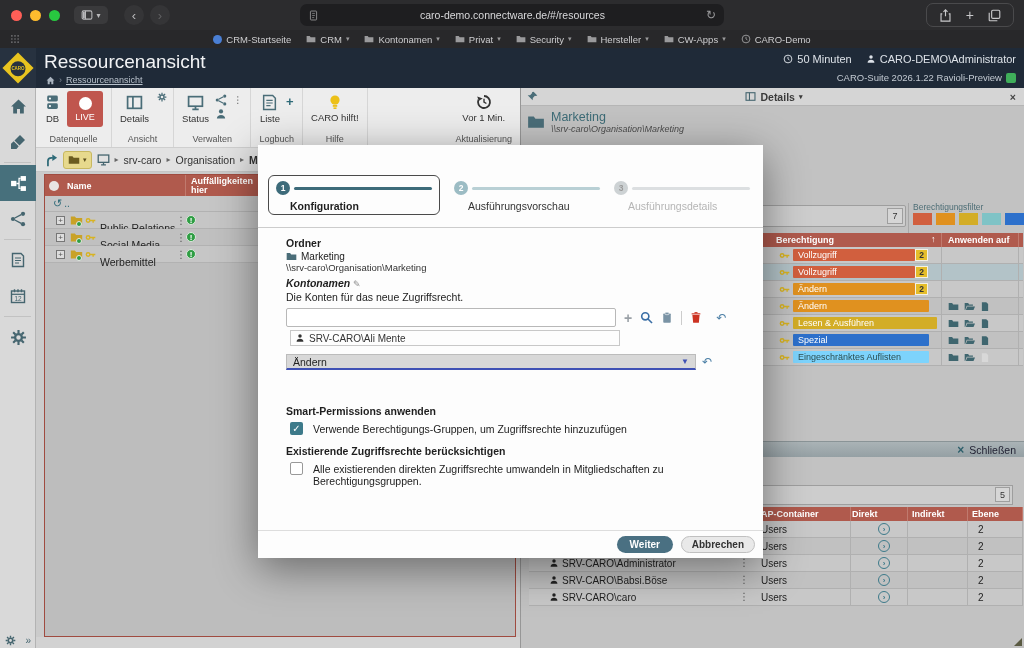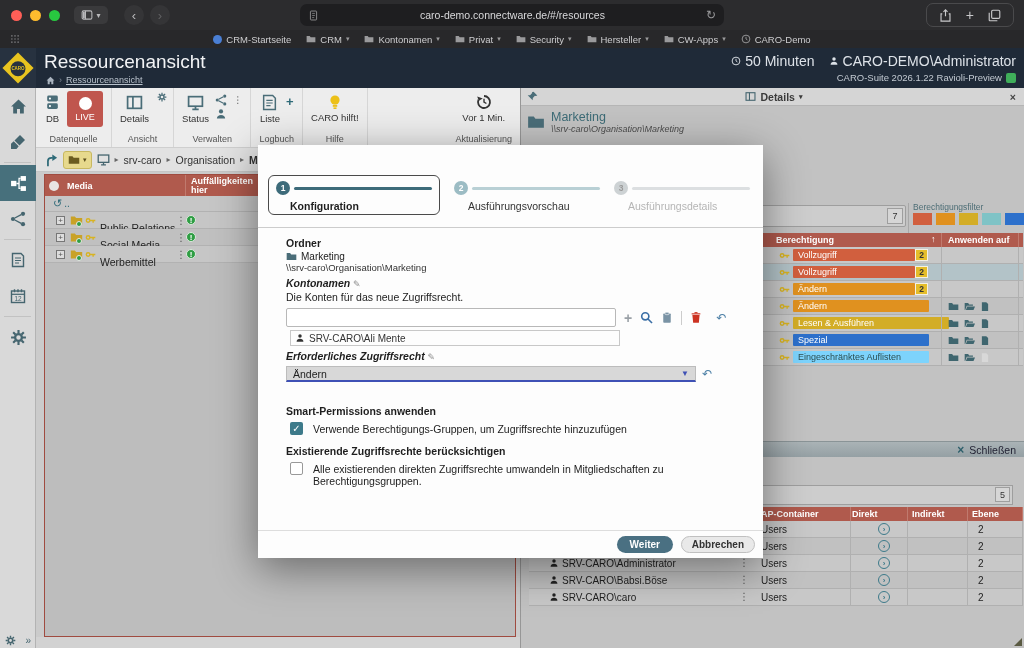--- a/index.html
+++ b/index.html
@@ -33,21 +33,21 @@
   .bm-folder { color:#9a9a9c; }
 
   
   .appheader { position:absolute; top:48px; left:0; width:100%; height:40px; background:#1f2a38; color:#fff; }
   .logo { position:absolute; left:0; top:0; width:36px; height:40px; background:#273240; display:flex; align-items:center; justify-content:center; }
   .logo .diamond { width:22px; height:22px; background:#e8c41f; transform:rotate(45deg); display:flex; align-items:center; justify-content:center; }
   .logo .diamond .inner { width:15px; height:15px; background:#273240; border-radius:50%; transform:rotate(-45deg); display:flex; align-items:center; justify-content:center; color:#e8c41f; font-size:4.5px; font-weight:bold; }
   .app-title { position:absolute; left:44px; top:3px; font-size:19px; font-weight:400; color:#f2f3f5; }
   .app-breadcrumb { position:absolute; left:46px; top:27px; font-size:9px; color:#b9c2cc; display:flex; align-items:center; gap:4px; }
   .app-breadcrumb .crumb { text-decoration:underline; }
-  .hdr-right-top { position:absolute; right:8px; top:5px; display:flex; gap:14px; font-size:14px; color:#dde2e8; align-items:center; }
+  .hdr-right-top { position:absolute; right:8px; top:5px; display:flex; gap:14px; font-size:11px; color:#dde2e8; align-items:center; }
   .hdr-right-top .hitem { display:flex; align-items:center; gap:4px; }
   .hdr-right-bottom { position:absolute; right:8px; top:24px; font-size:9.5px; color:#c3cad2; display:flex; align-items:center; gap:4px; }
   .ver-badge { width:10px; height:10px; border-radius:2px; background:#3fae5a; display:inline-block; }
 
   
   .sidenav { position:absolute; top:88px; left:0; width:36px; height:560px; background:#d9d9d9; border-right:1px solid #b3b3b3; }
   .sn-item { width:36px; height:36px; display:flex; align-items:center; justify-content:center; color:#45656f; }
   .sn-item.active { background:#47707c; color:#fff; }
   .sn-sep { height:1px; background:#c2c2c2; margin:2px 4px; }
   .sn-bottom { position:absolute; bottom:2px; left:0; width:36px; display:flex; justify-content:space-around; color:#45656f; font-size:10px; align-items:center; }
@@ -622,21 +622,21 @@
       <span class="pb-sep">▸</span>
       <span>Organisation</span>
       <span class="pb-sep">▸</span>
       <span class="pb-seg-last">Marketing</span>
       <span class="pb-sep">▸</span>
     </div>
 
     <div class="ltable">
       <div class="lt-header">
         <span class="lt-h-circle"></span>
-        <span class="lt-h-name">Media</span>
+        <span class="lt-h-name">Name</span>
         <span class="lt-h-div1"></span>
         <span class="lt-h-auff" style="width:64px">Auffälligkeiten hier</span>
         <span class="lt-h-div2"></span>
       </div>
       <div class="lt-uprow">
         <span style="font-size:11px">↺</span>
           <span>..</span>
       </div>
       <div class="lt-row">
         <span class="expand-box">+</span>
@@ -772,21 +772,21 @@
               <use href="#i-file"></use>
             </svg>
         </span>
         <span class="pt-rdiv1"></span>
           <span class="pt-rdiv2"></span>
       </div>
       <div class="pt-row odd">
         <svg class="ic pt-key" width="11" height="11">
             <use href="#i-key"></use>
           </svg>
-        <span class="chip" style="width: 156px; background-color: rgb(211, 173, 39); color: rgb(255, 255, 255);">Lesen &amp; Ausführen</span>
+        <span class="chip" style="width: 144px; background-color: rgb(211, 173, 39); color: rgb(255, 255, 255);">Lesen &amp; Ausführen</span>
         <span class="apply-ics">
           <svg class="ic" width="11" height="11">
               <use href="#i-folder"></use>
             </svg>
           <svg class="ic" width="11" height="11">
               <use href="#i-folder-open"></use>
             </svg>
           <svg class="ic" width="10" height="11">
               <use href="#i-file"></use>
             </svg>
@@ -992,24 +992,20 @@
         </div>
         <div class="m-entry">
           <svg class="ic person" width="10" height="10">
               <use href="#i-person"></use>
             </svg>
           <span>SRV-CARO\Ali Mente</span>
         </div>
       </div>
 
       <div class="m-recht">
-        <div>
-          <span class="m-sec-label it">Erforderliches Zugriffsrecht</span>
-          <span class="pencil">✎</span>
-        </div>
         <div class="m-selectrow">
           <div class="m-select">
             <span>Ändern</span>
             <span class="caret">▼</span>
           </div>
           <span class="icn-undo">↶</span>
         </div>
       </div>
 
       <div class="m-smart">

